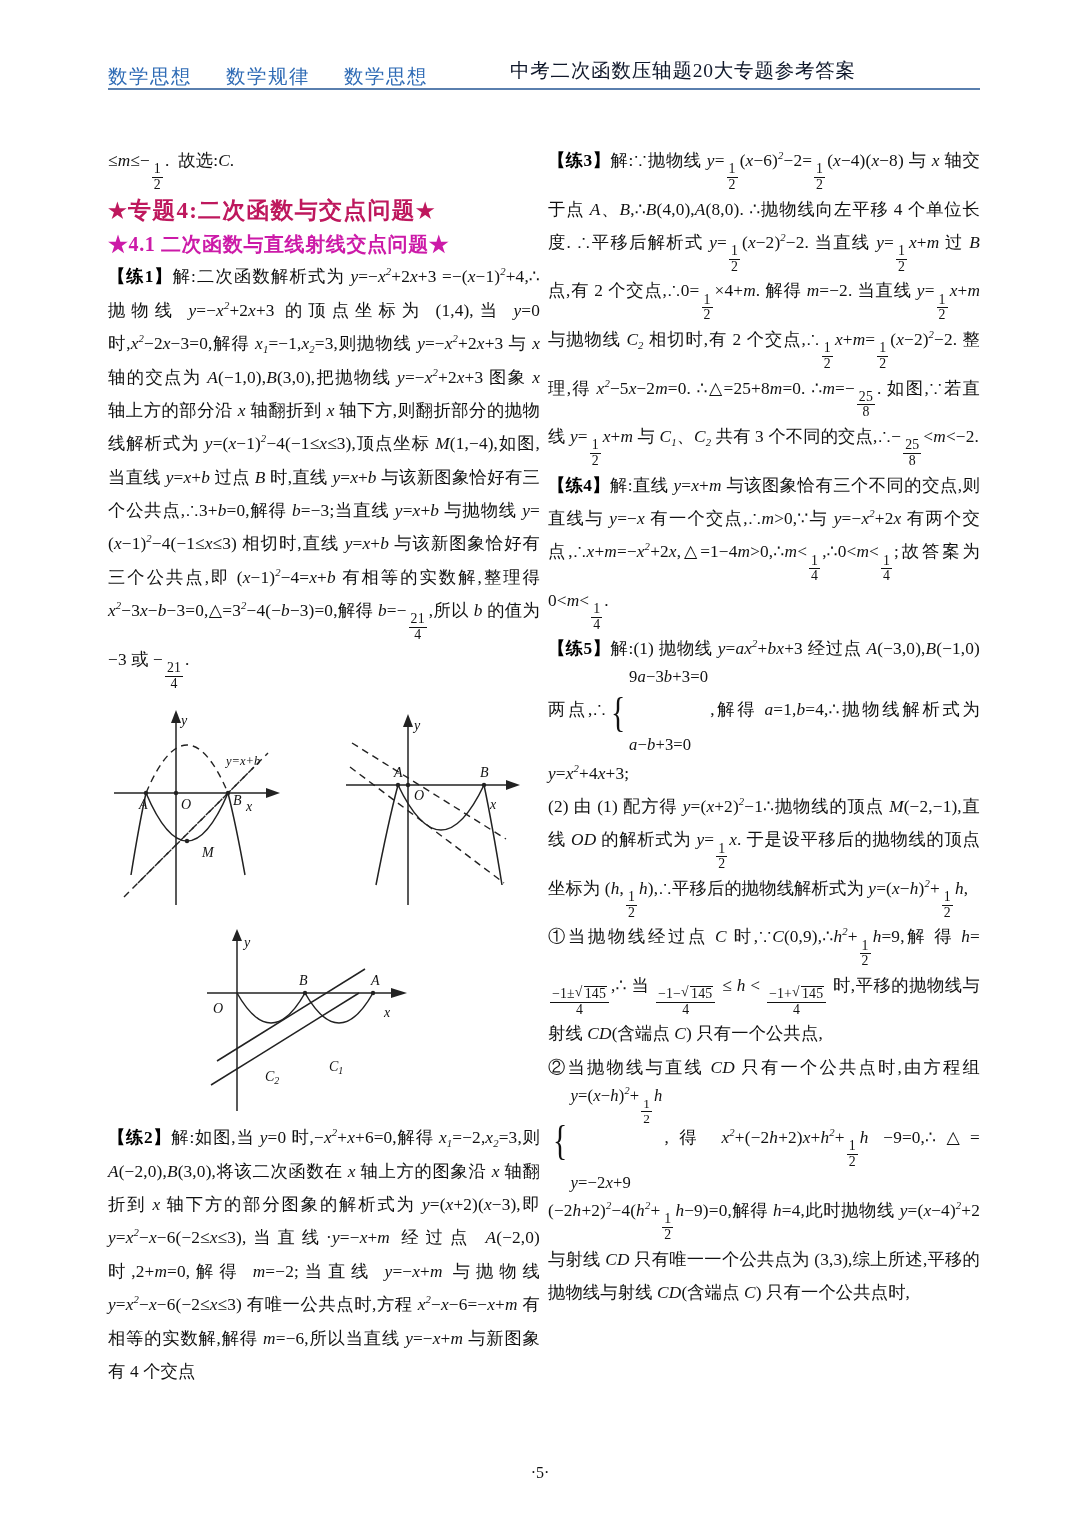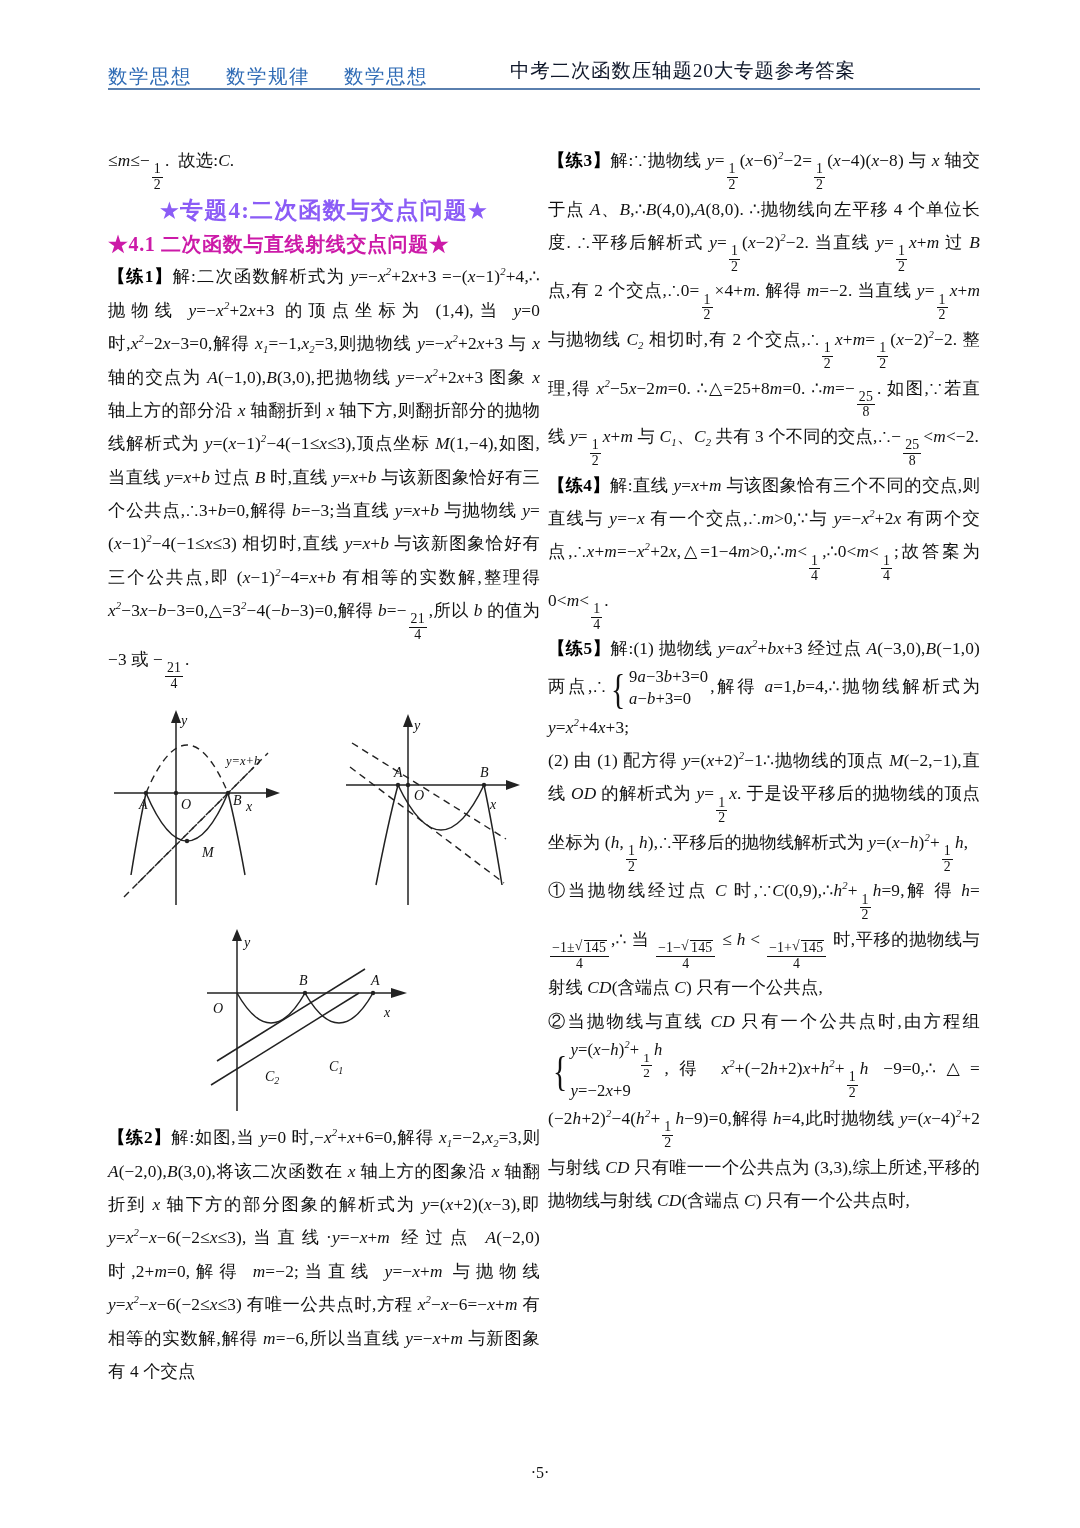--- a/index.html
+++ b/index.html
@@ -108,31 +108,30 @@
 
   
   .sys { display: inline-flex; align-items: center; vertical-align: middle; margin: 0 2px; }
   .sys .brace {
     font-size: 2.45em;
     line-height: 0.78;
     font-family: "Liberation Serif","DejaVu Serif",serif;
     transform: scaleX(0.7);
     display: inline-block;
   }
-  .sys .rows { display: inline-flex; flex-direction: column; font-size: 0.96em; line-height: 1.35; }
+  .sys .rows { display: inline-flex; flex-direction: column; font-size: 0.96em; line-height: 1.35; gap: 46px; }
 
   
   .topic-heading {
-    color: #8b5cf6;
+    color: #be185d;
     font-size: 23px;
     font-weight: bold;
     letter-spacing: 1.2px;
     line-height: 1.58;
     white-space: nowrap;
-    text-align: center;
   }
   .topic-heading .star { font-size: 21px; }
   .sub-heading {
     color: #cc1aa8;
     font-size: 20px;
     font-weight: bold;
     letter-spacing: 0.6px;
     line-height: 1.58;
     white-space: nowrap;
   }

